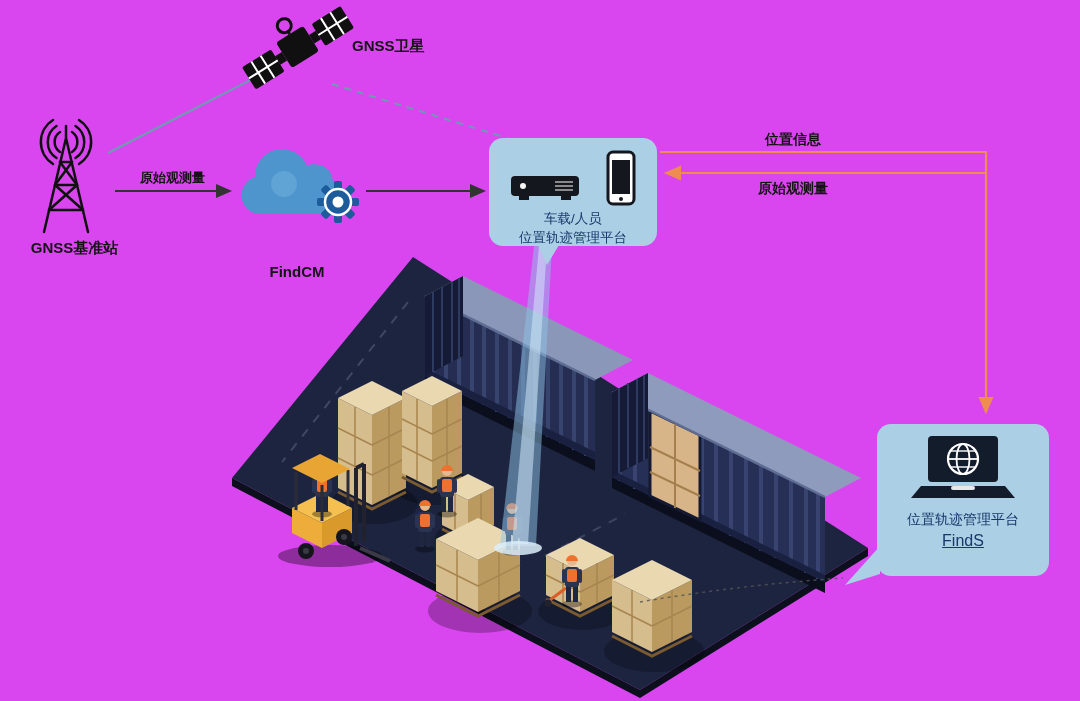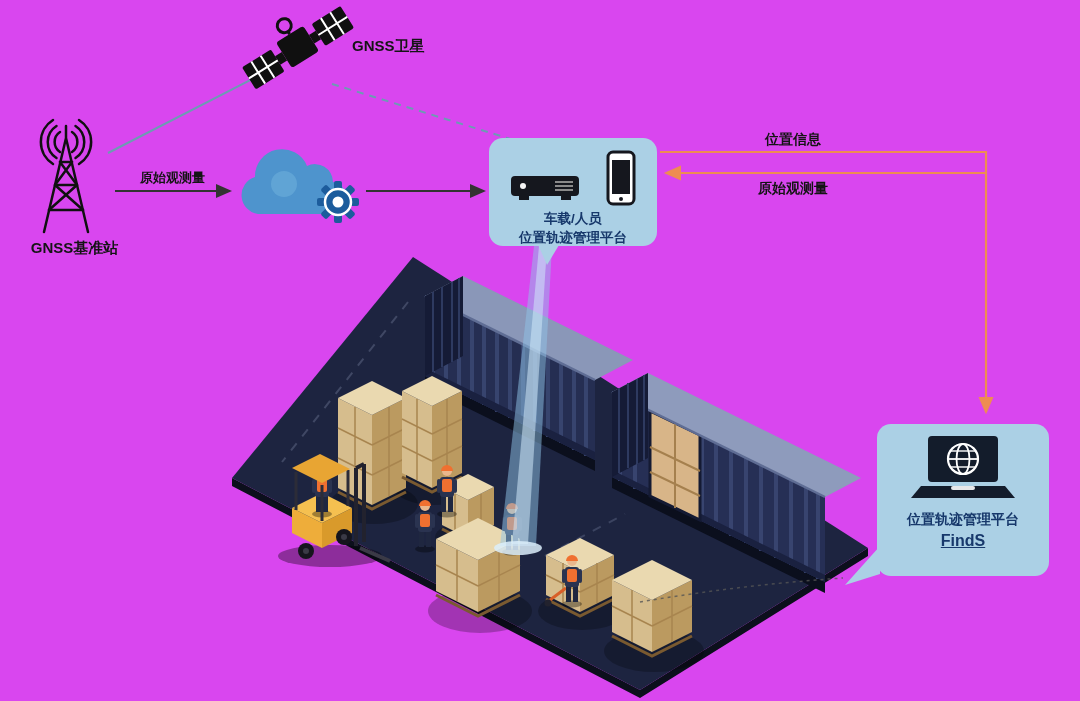--- a/index.html
+++ b/index.html
@@ -4,21 +4,21 @@
 <style>
   *{margin:0;padding:0;box-sizing:border-box}
   html,body{background:#fff}
   body{font-family:"Liberation Sans",sans-serif}
   .canvas{position:relative;width:1080px;height:701px;background:#d946ef;overflow:hidden}
   .scene{position:absolute;left:0;top:0;width:1080px;height:701px}
   .lbl{position:absolute;color:#141414;font-weight:600;font-size:15px;text-align:center;line-height:1.35;white-space:nowrap}
   .lbl.small{font-size:13px;font-weight:600}
   .lbl.left{text-align:left}
   .bubble{position:absolute;background:#abd0e5;border-radius:14px;display:flex;flex-direction:column;align-items:center;justify-content:flex-start}
-  .bubble .bubble-label{color:#17386b;font-weight:700;font-size:13.5px;line-height:1.4;text-align:center;white-space:nowrap}
+  .bubble .bubble-label{color:#17386b;font-weight:400;font-size:13.5px;line-height:1.4;text-align:center;white-space:nowrap}
   .icons-row{display:flex;align-items:flex-end;gap:12px;margin-top:12px}
   .icon-col{margin-top:12px}
   .underline{text-decoration:underline}
 </style>
 </head>
 <body>
 
 <div class="canvas">
 
   <svg class="scene" viewBox="0 0 1080 701">
@@ -214,20 +214,21 @@
     </g>
 
     <polygon points="536,240 562,240 547,265" fill="#abd0e5"></polygon>
     <polygon points="880,546 880,574 845,585" fill="#abd0e5"></polygon>
   </svg>
 
   <div class="lbl" style="left:352px;top:36px">GNSS卫星</div>
 
   <div class="lbl" style="left:12px;top:238px;width:125px">GNSS基准站</div>
 
+  <div class="lbl" style="left:218px;top:262px;width:158px">FindCM</div>
 
   <div class="lbl small" style="left:120px;top:169px;width:105px">原始观测量</div>
 
 
   <div class="lbl" style="left:738px;top:130px;width:110px;font-size:14px">位置信息</div>
   <div class="lbl" style="left:738px;top:179px;width:110px;font-size:14px">原始观测量</div>
 
   <div class="bubble" style="left:489px;top:138px;width:168px;height:108px">
     <div class="icons-row">
       <span>

